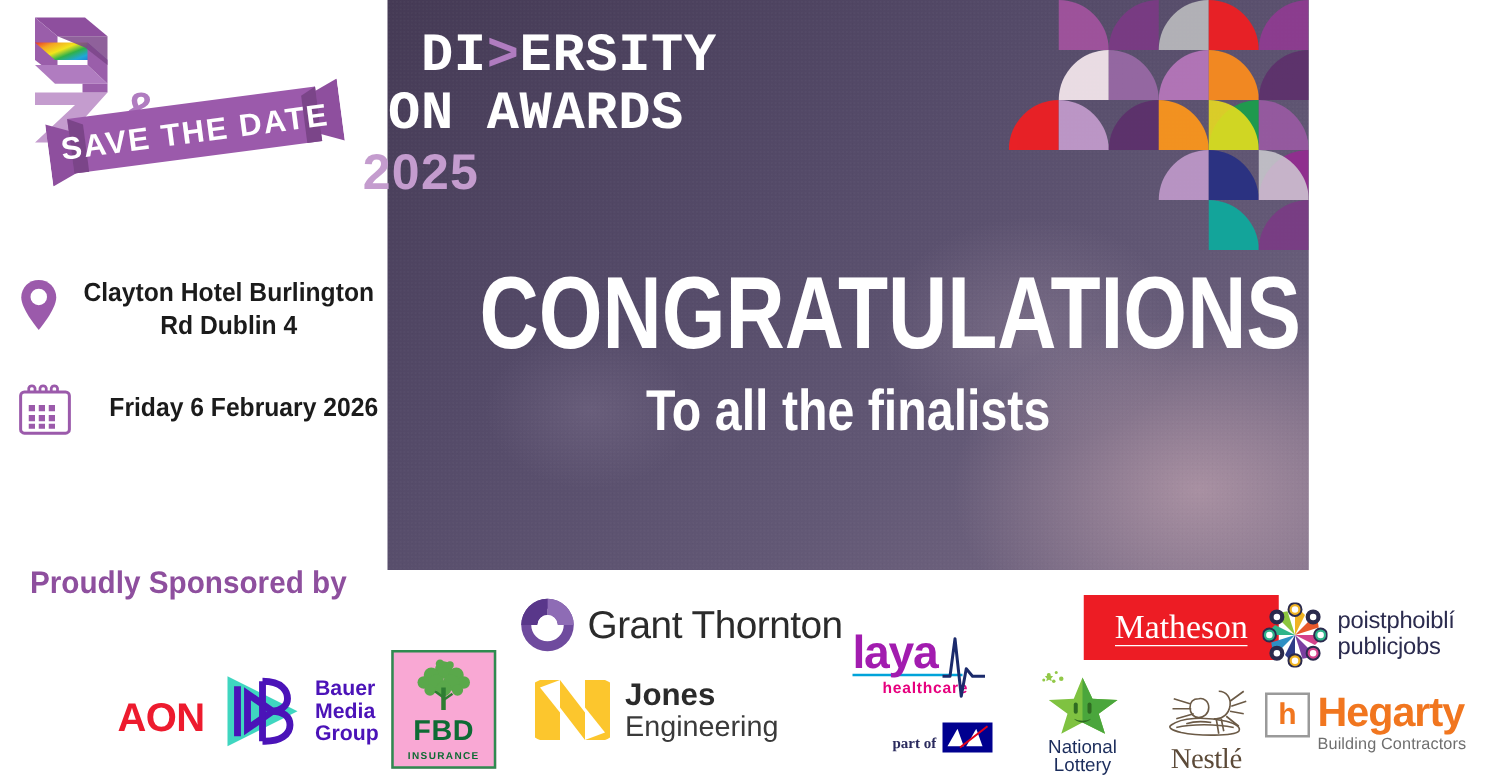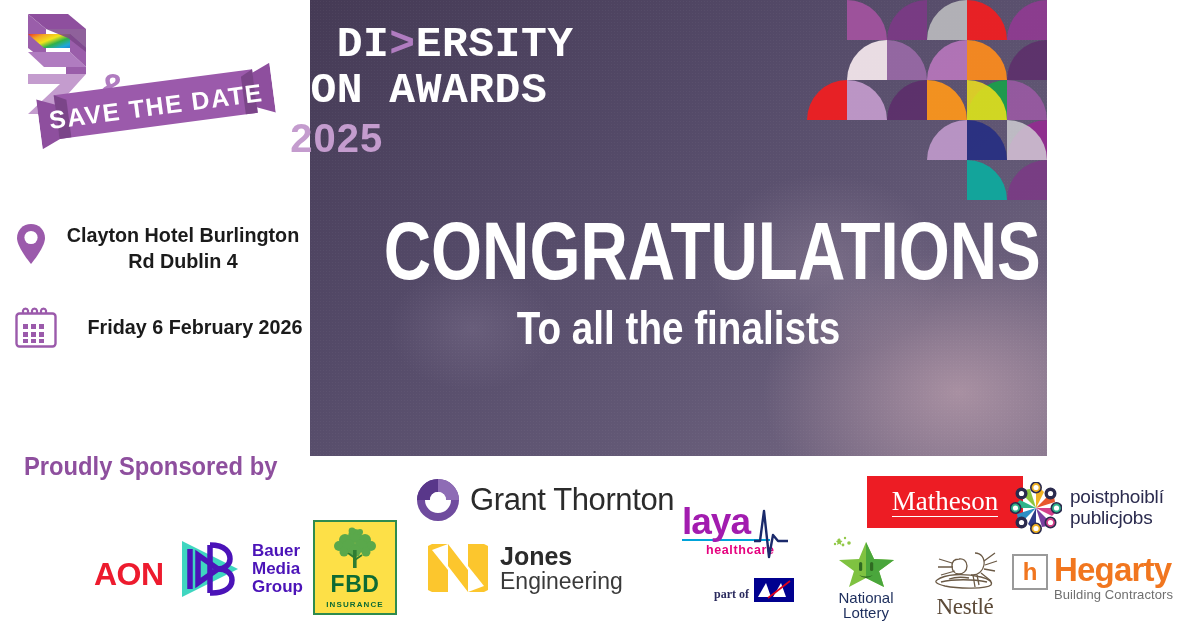--- a/index.html
+++ b/index.html
@@ -197,21 +197,21 @@
   #bauer-text {
     font-family: "Liberation Sans", sans-serif;
     font-weight: bold; font-size: 17px; line-height: 1.06;
     color: #4b13b8; margin-left: 6px;
   }
 
   
   #fbd { left: 313px; top: 520px; width: 84px; height: 95px; }
   #fbd-box {
     width: 84px; height: 95px;
-    border: 2px solid #2e8b4f; background: #fde047;
+    border: 2px solid #2e8b4f; background: #f9a8d4;
     display: flex; flex-direction: column; align-items: center; justify-content: flex-start;
     padding-top: 4px;
   }
   #fbd-name {
     font-family: "Liberation Sans", sans-serif;
     font-weight: bold; font-size: 23px; color: #0e6b34;
     letter-spacing: 0.5px; margin-top: 1px;
   }
   #fbd-sub {
     font-family: "Liberation Sans", sans-serif;

